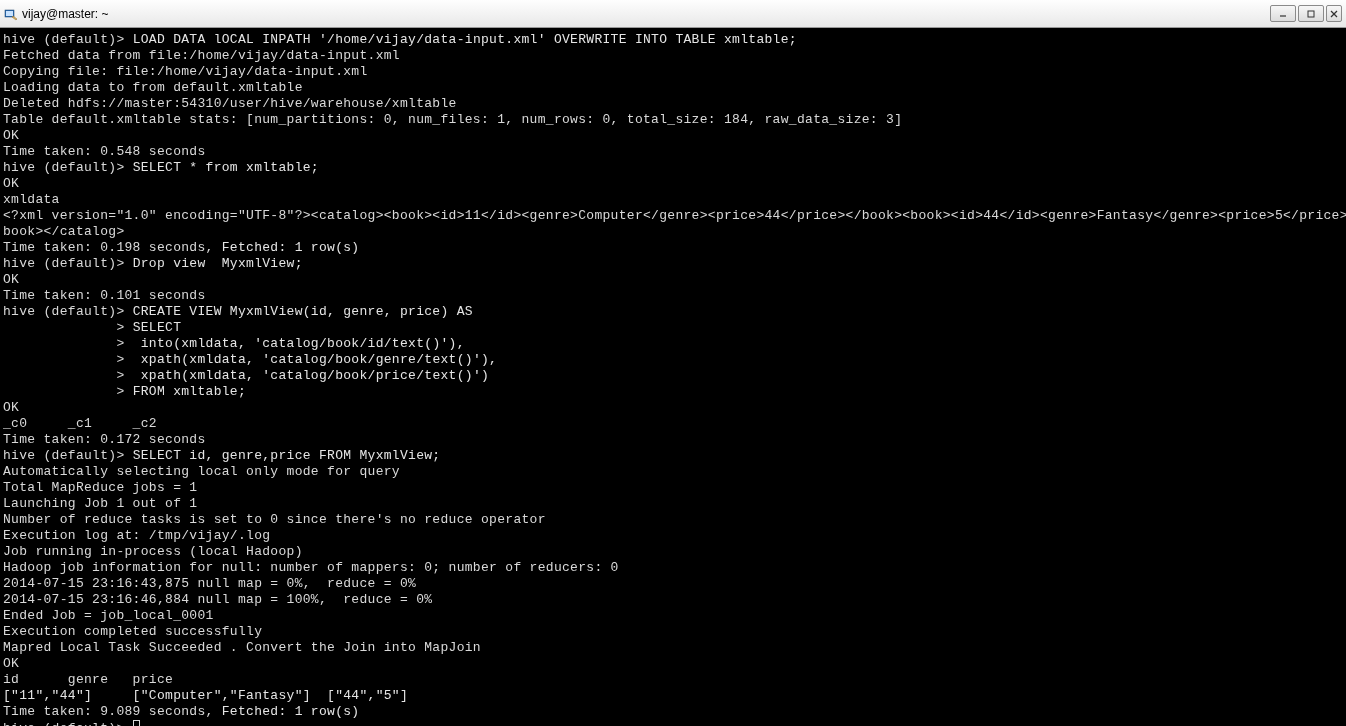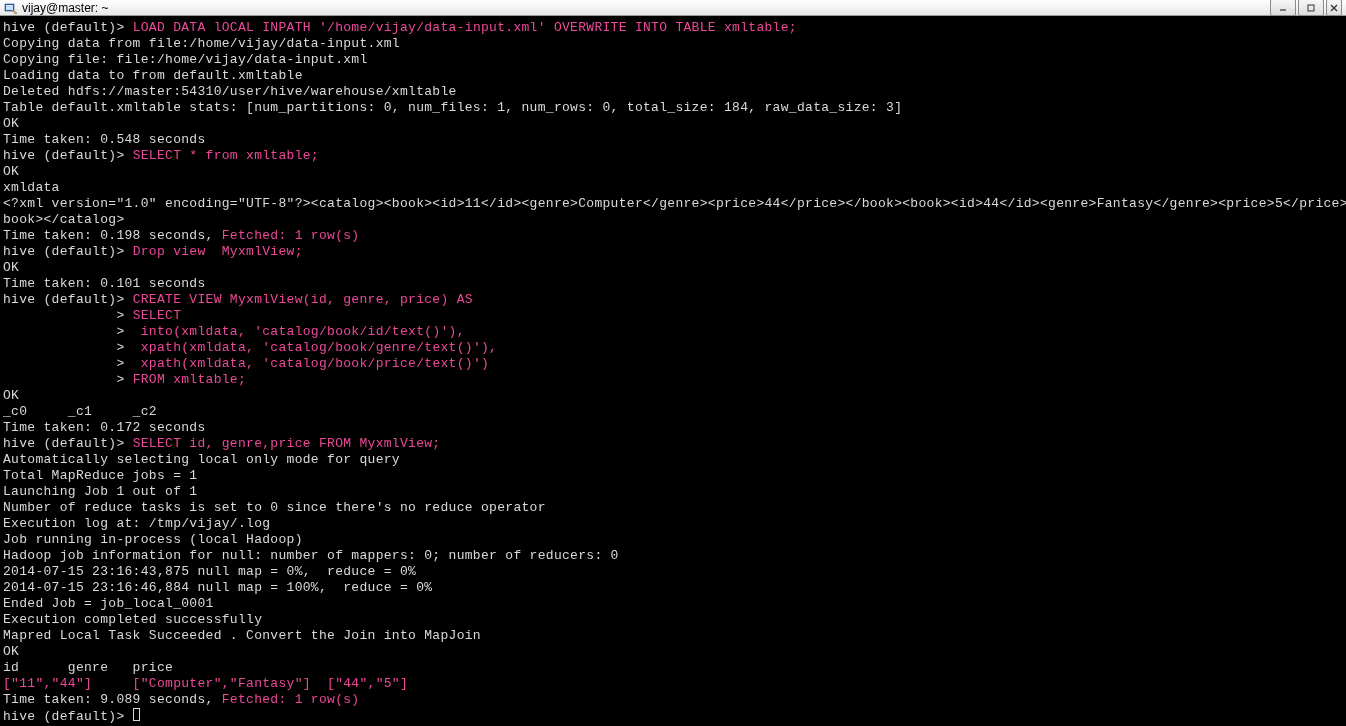--- a/index.html
+++ b/index.html
@@ -6,21 +6,21 @@
     margin: 0;
     padding: 0;
     width: 1346px;
     height: 726px;
     overflow: hidden;
     font-family: "Consolas", "Courier New", monospace;
     font-size: 13px;
     background: #000;
   }
   .titlebar {
-    height: 16px;
+    height: 28px;
     background: linear-gradient(to bottom, #fefefe, #e8e8e8);
     border-bottom: 1px solid #999;
     display: flex;
     align-items: center;
     padding: 4px 4px;
     box-sizing: border-box;
   }
   .titlebar .putty-icon {
     width: 14px;
     height: 14px;
@@ -57,21 +57,21 @@
     width: 100%;
     height: calc(100% - 20px);
     background: #000;
     color: #d9d9d9;
     padding: 4px 3px 0 3px;
     box-sizing: border-box;
     white-space: pre;
     line-height: 16px;
     letter-spacing: 0.3px;
   }
-  .y { color: #ec4899; }
+  .y { color: #e5e5e5; }
   .cursor {
     display: inline-block;
     width: 7px;
     height: 13px;
     border: 1px solid #d9d9d9;
     box-sizing: border-box;
     vertical-align: -1px;
   }
 </style>
 </head>
@@ -100,21 +100,21 @@
     <div class="win-btn" style="width:14px;">
       <svg width="8" height="8">
           <line x1="1" y1="1" x2="7" y2="7" stroke="#333" stroke-width="1.2"></line>
           <line x1="7" y1="1" x2="1" y2="7" stroke="#333" stroke-width="1.2"></line>
         </svg>
     </div>
   </div>
 </div>
 
 <div class="terminal"><span>hive (default)&gt; </span><span class="y">LOAD DATA lOCAL INPATH '/home/vijay/data-input.xml' OVERWRITE INTO TABLE xmltable;</span>
-<span>Copying data from file:/home/vijay/data-input.xml</span>
+<span>Fetched data from file:/home/vijay/data-input.xml</span>
 <span>Copying file: file:/home/vijay/data-input.xml</span>
 <span>Loading data to from default.xmltable</span>
 <span>Deleted hdfs://master:54310/user/hive/warehouse/xmltable</span>
 <span>Table default.xmltable stats: [num_partitions: 0, num_files: 1, num_rows: 0, total_size: 184, raw_data_size: 3]</span>
 <span>OK</span>
 <span>Time taken: 0.548 seconds</span>
 <span>hive (default)&gt; </span><span class="y">SELECT * from xmltable;</span>
 <span>OK</span>
 <span>xmldata</span>
 <span>&lt;?xml version="1.0" encoding="UTF-8"?&gt;&lt;catalog&gt;&lt;book&gt;&lt;id&gt;11&lt;/id&gt;&lt;genre&gt;Computer&lt;/genre&gt;&lt;price&gt;44&lt;/price&gt;&lt;/book&gt;&lt;book&gt;&lt;id&gt;44&lt;/id&gt;&lt;genre&gt;Fantasy&lt;/genre&gt;&lt;price&gt;5&lt;/price&gt;&lt;/</span>

